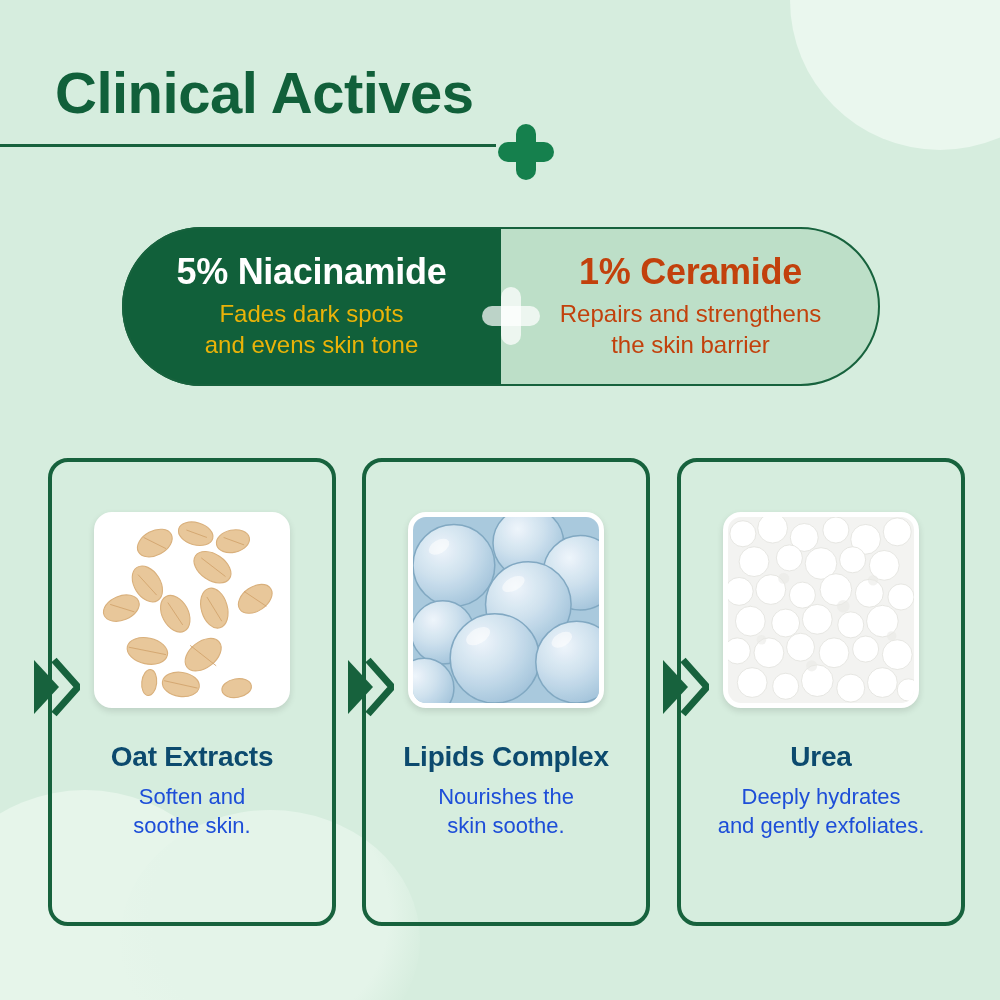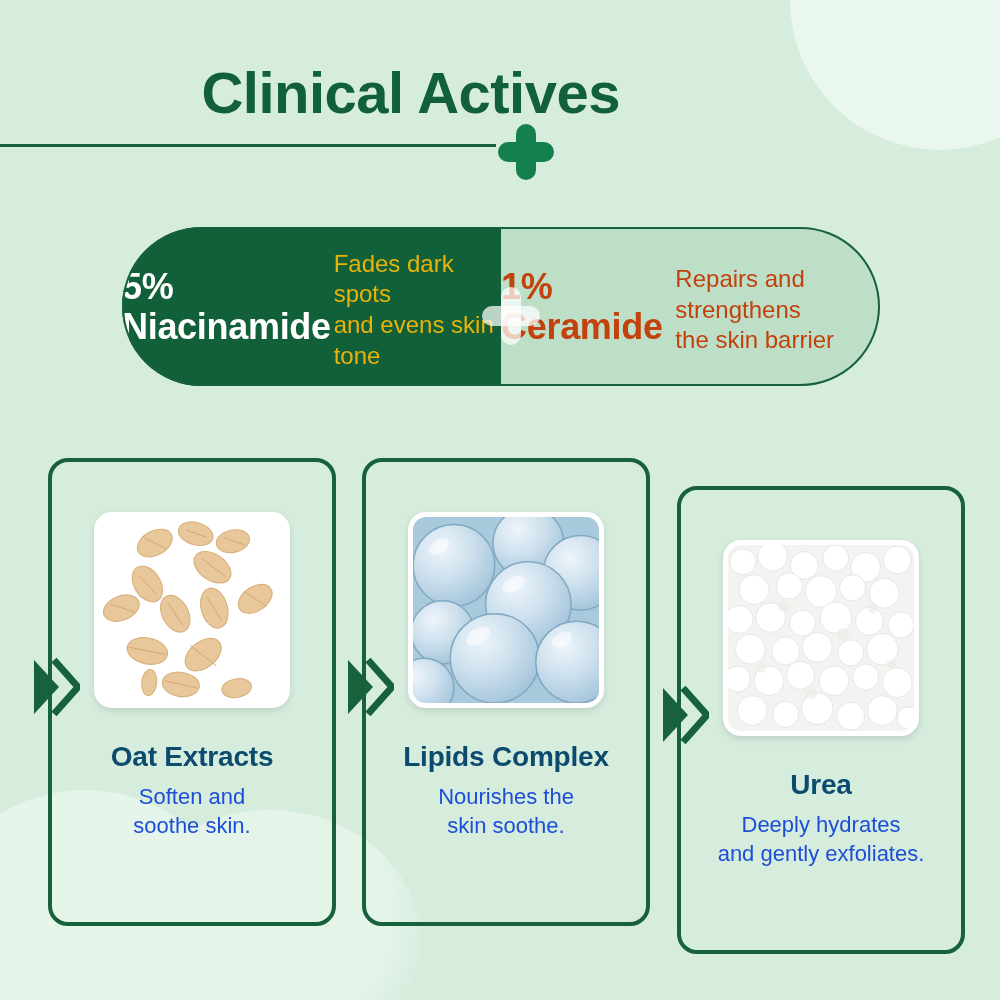--- a/index.html
+++ b/index.html
@@ -23,21 +23,21 @@
              background:radial-gradient(circle at 40% 60%, #eaf7ee 0%, #eaf7ee 55%, rgba(234,247,238,0) 72%); }
   .blob-bl { width:330px; height:330px; left:-80px; bottom:-120px;
              background:radial-gradient(circle at 55% 40%, #e6f5ea 0%, #e6f5ea 55%, rgba(230,245,234,0) 72%); }
   .blob-bm { width:300px; height:260px; left:120px; bottom:-70px;
              background:radial-gradient(circle at 50% 40%, #e4f4e9 0%, #e4f4e9 55%, rgba(228,244,233,0) 74%); }
 
   
   .header { position:absolute; left:0; top:62px; width:620px; }
   .title {
     font-size:58px; font-weight:bold; color:#11603a;
-    letter-spacing:-0.5px; margin-left:55px; line-height:1.08;text-align:right;
+    letter-spacing:-0.5px; margin-left:55px; line-height:1.08;
   }
   .title-rule {
     position:absolute; left:0; top:82px; width:496px; height:3px;
     background:#17623d;
   }
   .title-plus { position:absolute; left:498px; top:62px; width:56px; height:56px; }
 
   
   .plus { position:relative; display:block; }
   .plus::before, .plus::after {
@@ -48,22 +48,23 @@
 
   
   .pill {
     position:absolute; left:122px; top:227px;
     width:758px; height:159px;
     border-radius:999px;
     display:flex; overflow:hidden;
   }
   .pill-half {
     flex:1 1 50%;
-    display:flex; flex-direction:row;
+    display:flex; flex-direction:column;
     align-items:center; justify-content:center;
+    text-align:center;
   }
   .pill-left  { background:#11603a; color:#ffffff; }
   .pill-right { background:#bddfc8; color:#c2410c; }
 
   .pill-outline {
     position:absolute; left:122px; top:227px;
     width:758px; height:159px;
     border-radius:999px;
     border:2.5px solid #17623d;
     pointer-events:none;
@@ -87,21 +88,21 @@
     position:absolute; top:0;
     width:288px; height:468px;
     border:4px solid #17623d;
     border-radius:20px;
     display:flex; flex-direction:column;
     align-items:center;
     padding-top:50px;
   }
   .card-1 { left:48px;  }
   .card-2 { left:362px; }
-  .card-3 { left:677px;margin-top:28px; }
+  .card-3 { left:677px; }
 
   
   .chev {
     position:absolute; left:-24px; top:192px;
     width:52px; height:66px;
   }
   .thumb {
     width:196px; height:196px;
     border-radius:18px;
     border:5px solid #ffffff;

